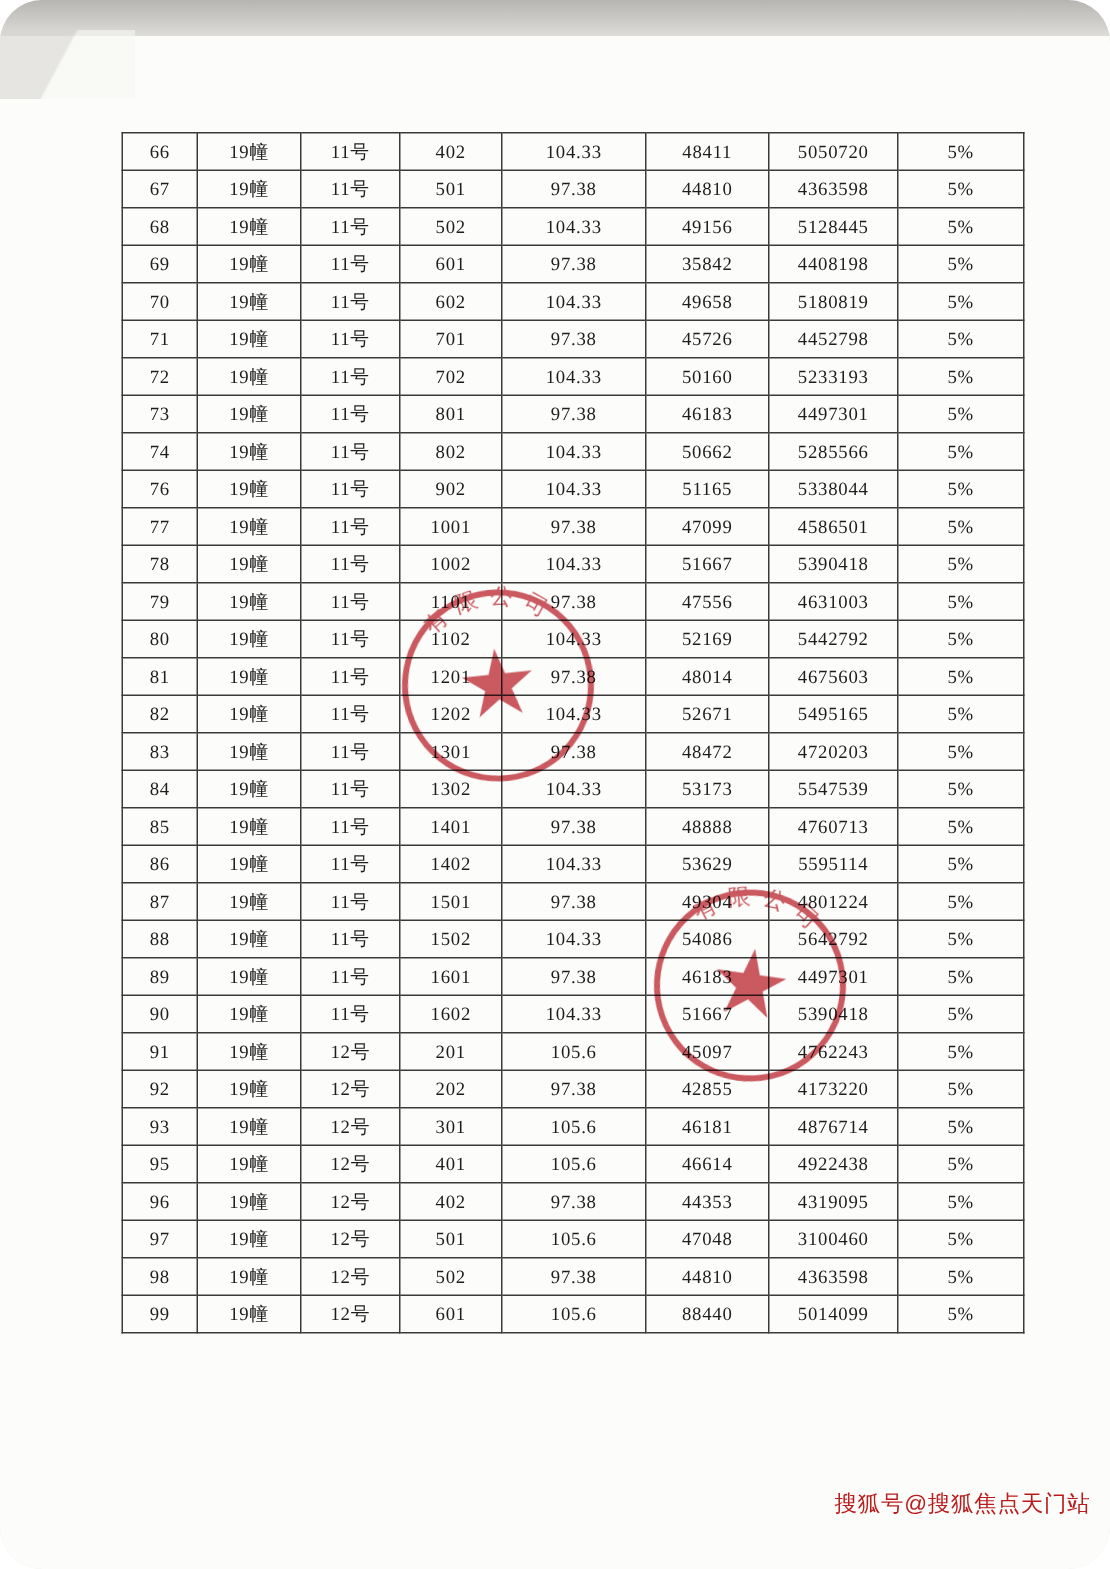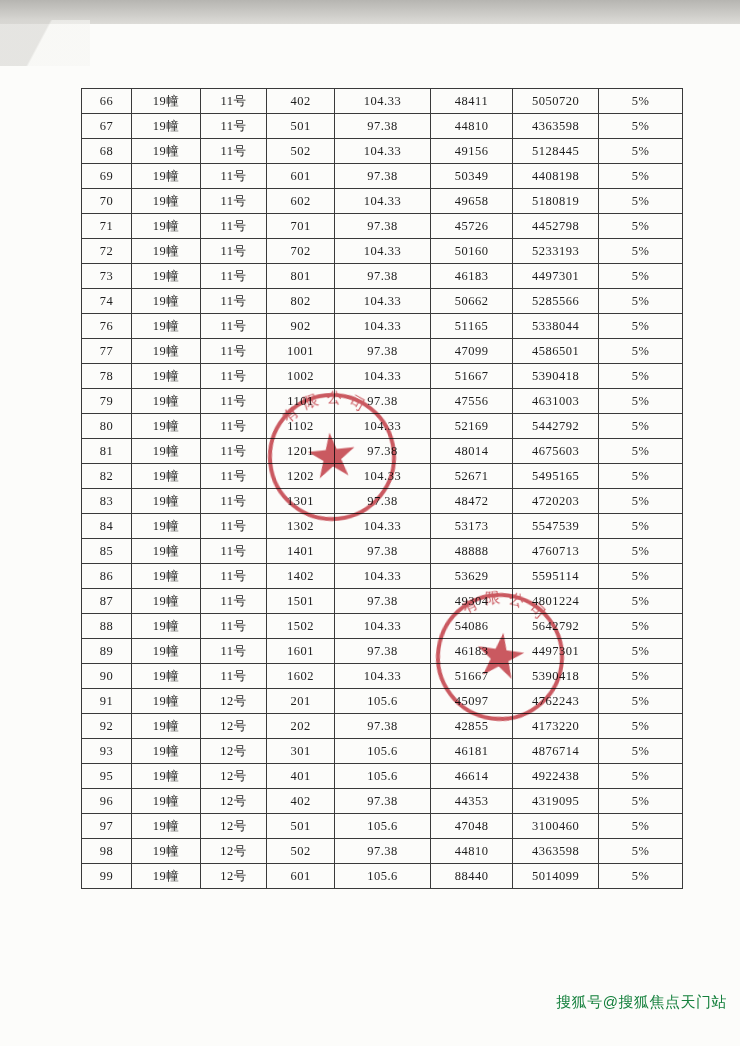--- a/index.html
+++ b/index.html
@@ -1,19 +1,20 @@
 <!DOCTYPE html>
 <html><head>
 <meta charset="utf-8">
 <style>
   html,body{margin:0;padding:0;}
   .screen{
     position:relative;width:740px;height:1046px;overflow:hidden;
     background:#e9e8e4;
     font-family:"Liberation Serif","DejaVu Serif",serif;
+    border-radius:28px;
   }
   .scan-top-band{
     position:absolute;left:0;top:0;width:740px;height:30px;
     background:linear-gradient(#b6b5b1,#e7e6e2);
   }
   .paper{
     position:absolute;left:0;top:24px;width:740px;height:1022px;
     background:#fcfcfa;
   }
   .paper-corner{
@@ -40,21 +41,21 @@
   }
   .stamp-1{left:262px;top:387px;transform:rotate(-6deg);}
   .stamp-2{left:430px;top:587px;transform:rotate(8deg);}
   .stamp text{
     font-family:"Liberation Serif","DejaVu Serif",serif;
     font-size:15px;letter-spacing:7px;
   }
   .watermark{
     position:absolute;right:13px;top:993px;
     font-family:"Liberation Sans","DejaVu Sans",sans-serif;
-    font-size:15px;color:#15803d;letter-spacing:.5px;
+    font-size:15px;color:#b91c1c;letter-spacing:.5px;
   }
 </style>
 </head>
 <body>
 
 <div class="screen">
 
   <div class="scan-top-band"></div>
   <div class="paper"></div>
   <div class="paper-corner"></div>
@@ -100,21 +101,21 @@
           <td>49156</td>
           <td>5128445</td>
           <td>5%</td>
         </tr>
         <tr>
           <td>69</td>
           <td>19幢</td>
           <td>11号</td>
           <td>601</td>
           <td>97.38</td>
-          <td>50349</td>
+          <td>35842</td>
           <td>4408198</td>
           <td>5%</td>
         </tr>
         <tr>
           <td>70</td>
           <td>19幢</td>
           <td>11号</td>
           <td>602</td>
           <td>104.33</td>
           <td>49658</td>

